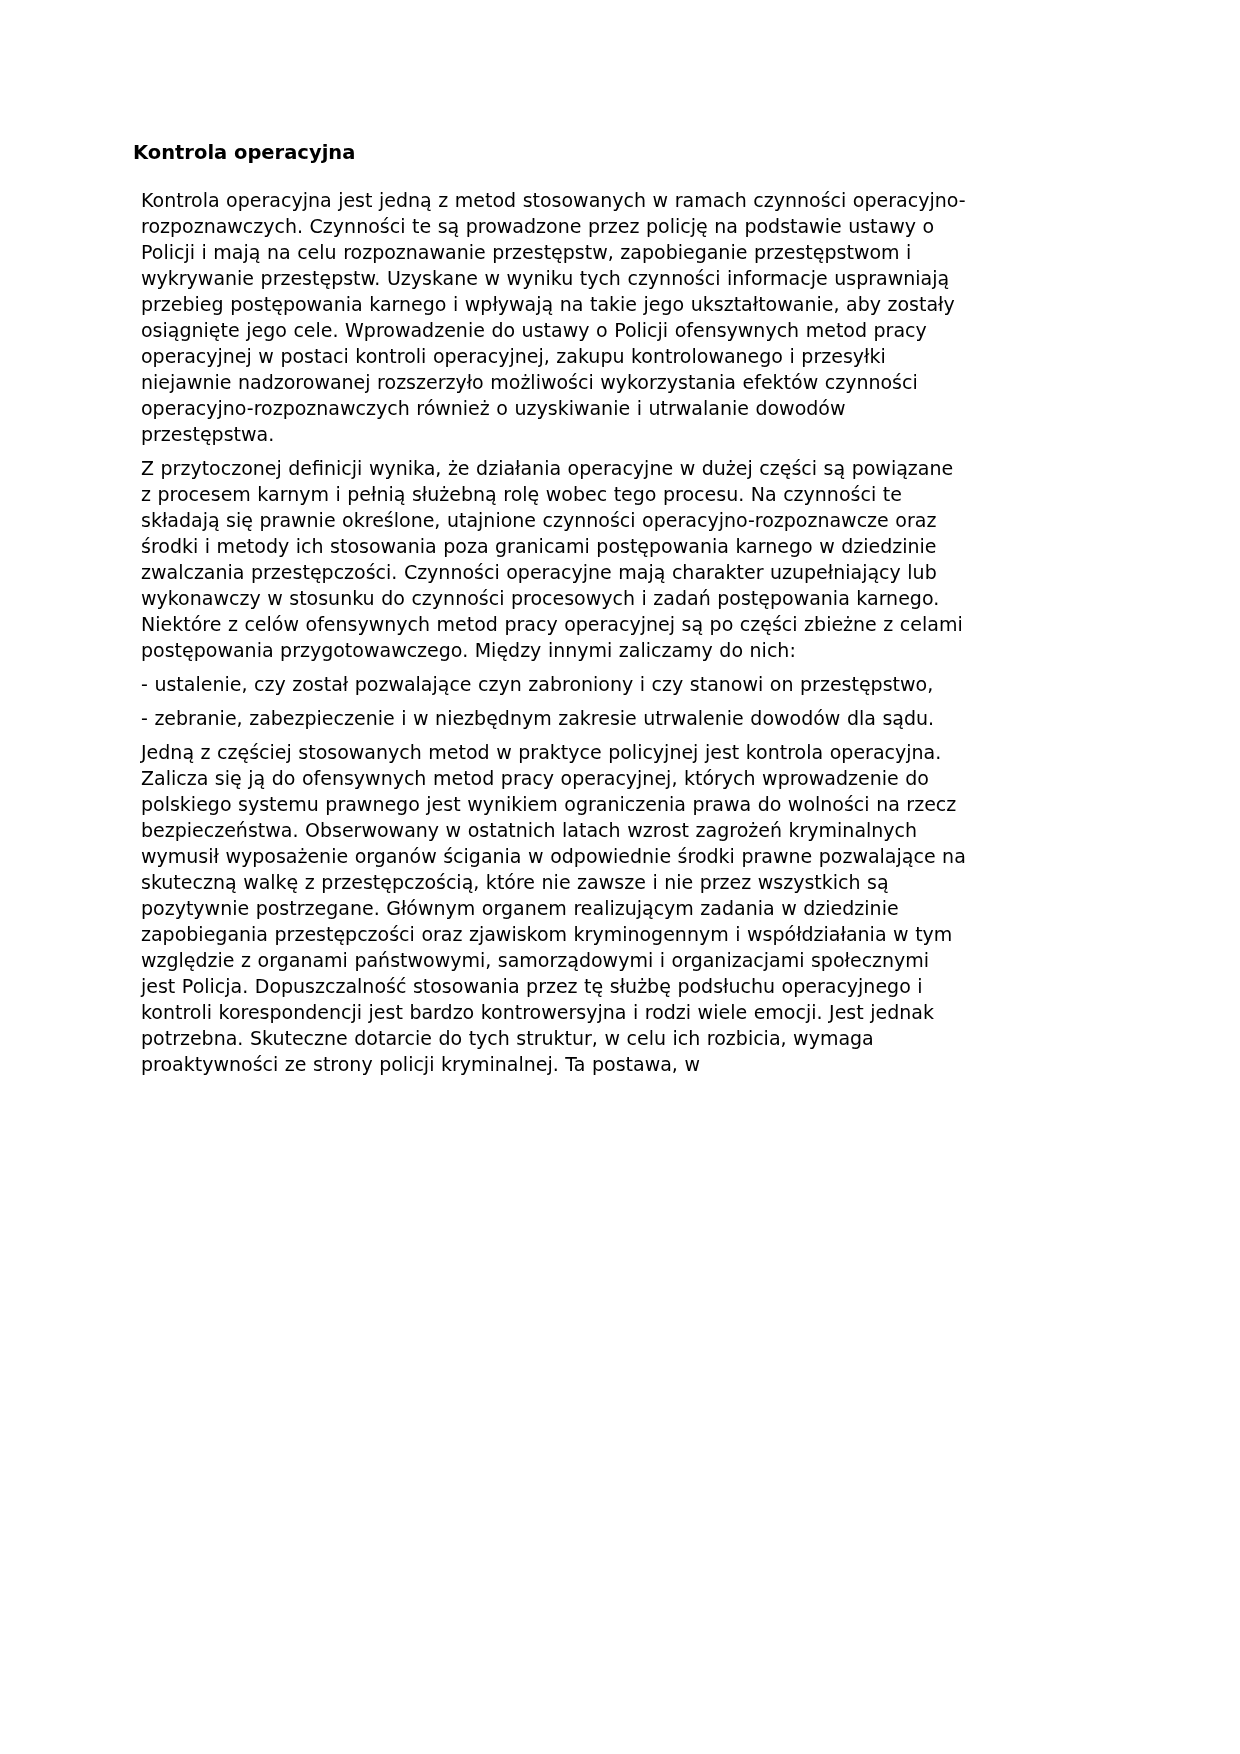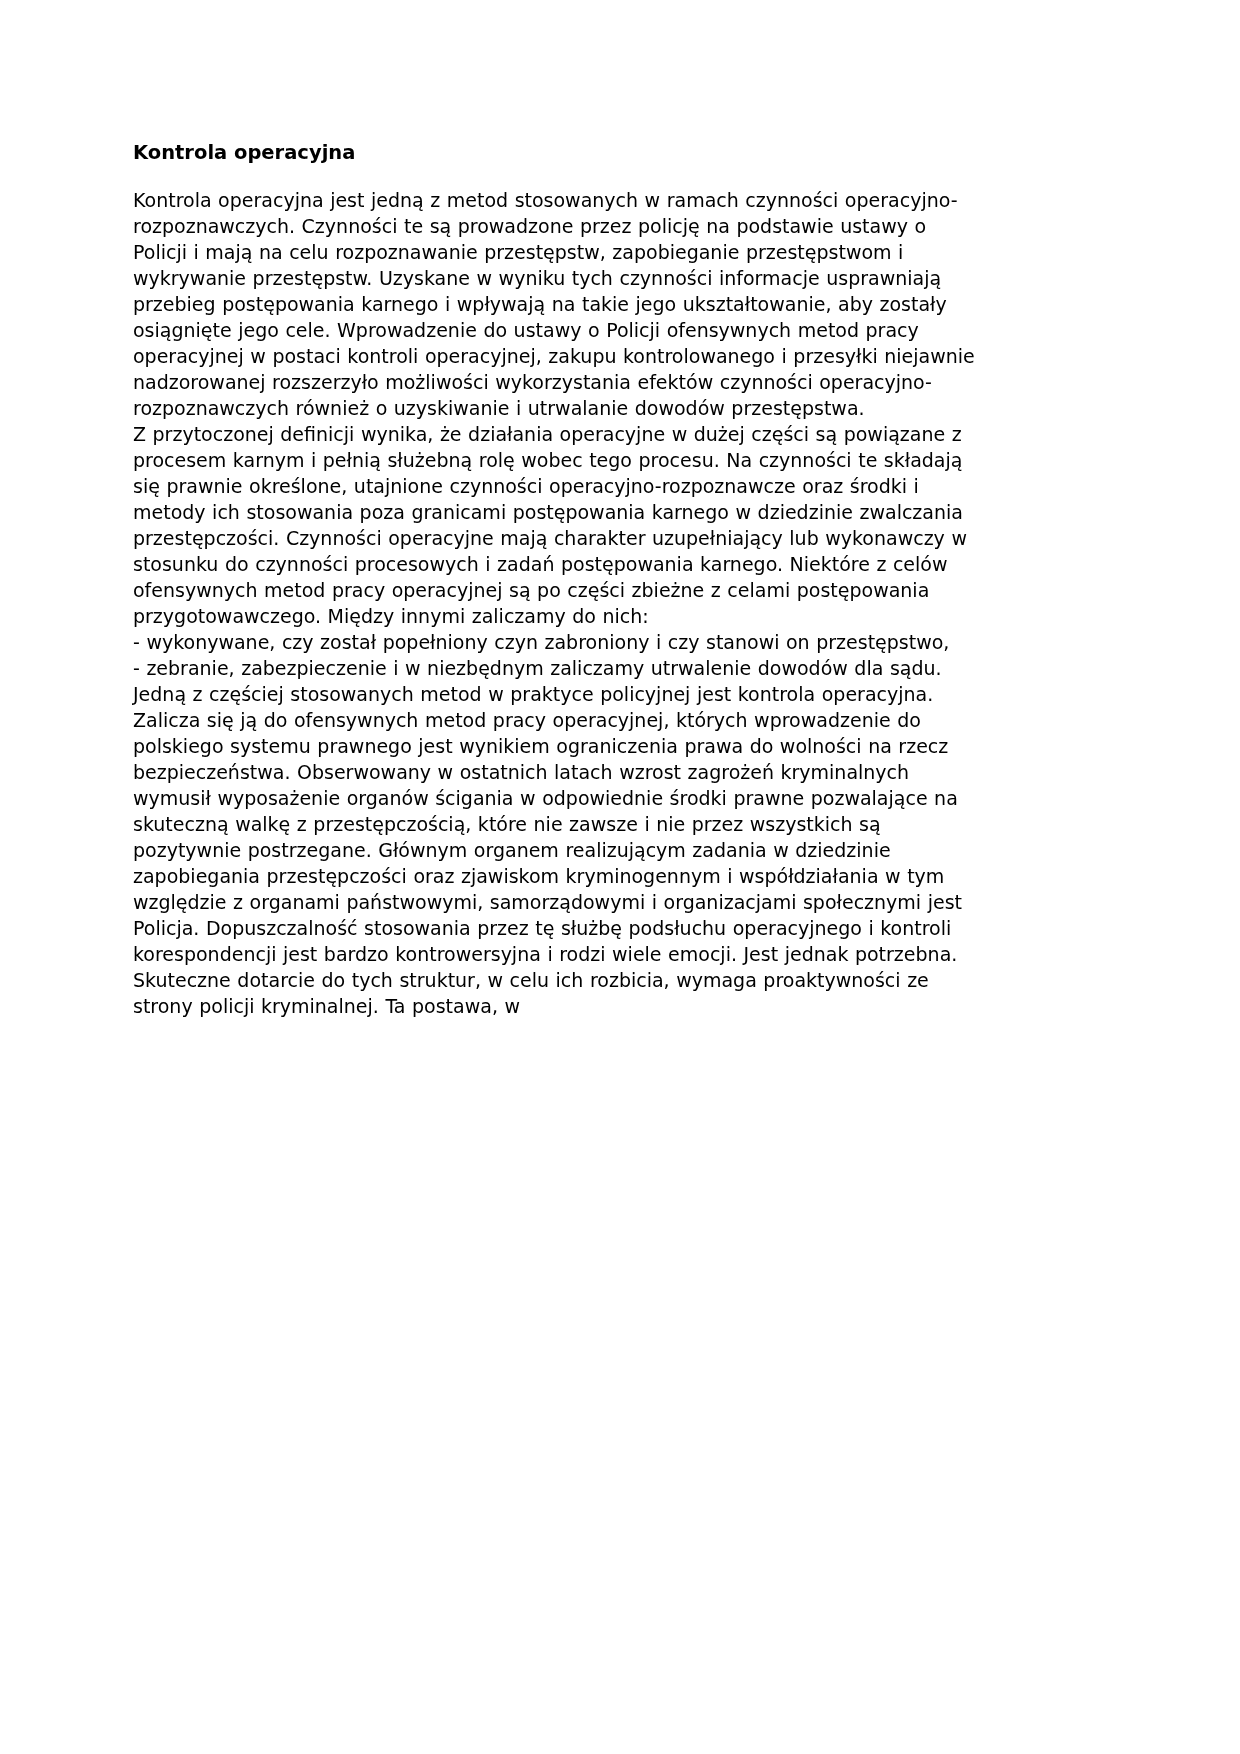--- a/index.html
+++ b/index.html
@@ -23,40 +23,40 @@
     line-height: 26px;
     text-align: left;
   }
   .title {
     font-size: 19.5px;
     font-weight: bold;
     margin: 0 0 21px 0;
     line-height: 26px;
   }
   .para {
-    margin: 0;
+    margin: 8px;
     word-spacing: 0.5px;
   }
   .gap-top {
     margin-top: 26px;
   }
 </style>
 </head>
 <body>
 
 <div class="page">
   <div class="content">
     <h1 class="title">Kontrola operacyjna</h1>
 
     <p class="para">Kontrola operacyjna jest jedną z metod stosowanych w ramach czynności operacyjno-rozpoznawczych. Czynności te są prowadzone przez policję na podstawie ustawy o Policji i mają na celu rozpoznawanie przestępstw, zapobieganie przestępstwom i wykrywanie przestępstw. Uzyskane w wyniku tych czynności informacje usprawniają przebieg postępowania karnego i wpływają na takie jego ukształtowanie, aby zostały osiągnięte jego cele. Wprowadzenie do ustawy o Policji ofensywnych metod pracy operacyjnej w postaci kontroli operacyjnej, zakupu kontrolowanego i przesyłki niejawnie nadzorowanej rozszerzyło możliwości wykorzystania efektów czynności operacyjno-rozpoznawczych również o uzyskiwanie i utrwalanie dowodów przestępstwa.</p>
 
     <p class="para">Z przytoczonej definicji wynika, że działania operacyjne w dużej części są powiązane z procesem karnym i pełnią służebną rolę wobec tego procesu. Na czynności te składają się prawnie określone, utajnione czynności operacyjno-rozpoznawcze oraz środki i metody ich stosowania poza granicami postępowania karnego w dziedzinie zwalczania przestępczości. Czynności operacyjne mają charakter uzupełniający lub wykonawczy w stosunku do czynności procesowych i zadań postępowania karnego. Niektóre z celów ofensywnych metod pracy operacyjnej są po części zbieżne z celami postępowania przygotowawczego. Między innymi zaliczamy do nich:</p>
 
-    <p class="para">- wykonywane, czy został popełniony czyn zabroniony i czy stanowi on przestępstwo,</p>
+    <p class="para">- ustalenie, czy został pozwalające czyn zabroniony i czy stanowi on przestępstwo,</p>
 
 
 
-    <p class="para">- zebranie, zabezpieczenie i w niezbędnym zaliczamy utrwalenie dowodów dla sądu.</p>
+    <p class="para">- zebranie, zabezpieczenie i w niezbędnym zakresie utrwalenie dowodów dla sądu.</p>
 
 
     <p class="para">Jedną z częściej stosowanych metod w praktyce policyjnej jest kontrola operacyjna. Zalicza się ją do ofensywnych metod pracy operacyjnej, których wprowadzenie do polskiego systemu prawnego jest wynikiem ograniczenia prawa do wolności na rzecz bezpieczeństwa. Obserwowany w ostatnich latach wzrost zagrożeń kryminalnych wymusił wyposażenie organów ścigania w odpowiednie środki prawne pozwalające na skuteczną walkę z przestępczością, które nie zawsze i nie przez wszystkich są pozytywnie postrzegane. Głównym organem realizującym zadania w dziedzinie zapobiegania przestępczości oraz zjawiskom kryminogennym i współdziałania w tym względzie z organami państwowymi, samorządowymi i organizacjami społecznymi jest Policja. Dopuszczalność stosowania przez tę służbę podsłuchu operacyjnego i kontroli korespondencji jest bardzo kontrowersyjna i rodzi wiele emocji. Jest jednak potrzebna. Skuteczne dotarcie do tych struktur, w celu ich rozbicia, wymaga proaktywności ze strony policji kryminalnej. Ta postawa, w</p>
   </div>
 </div>
 
 </body></html>

